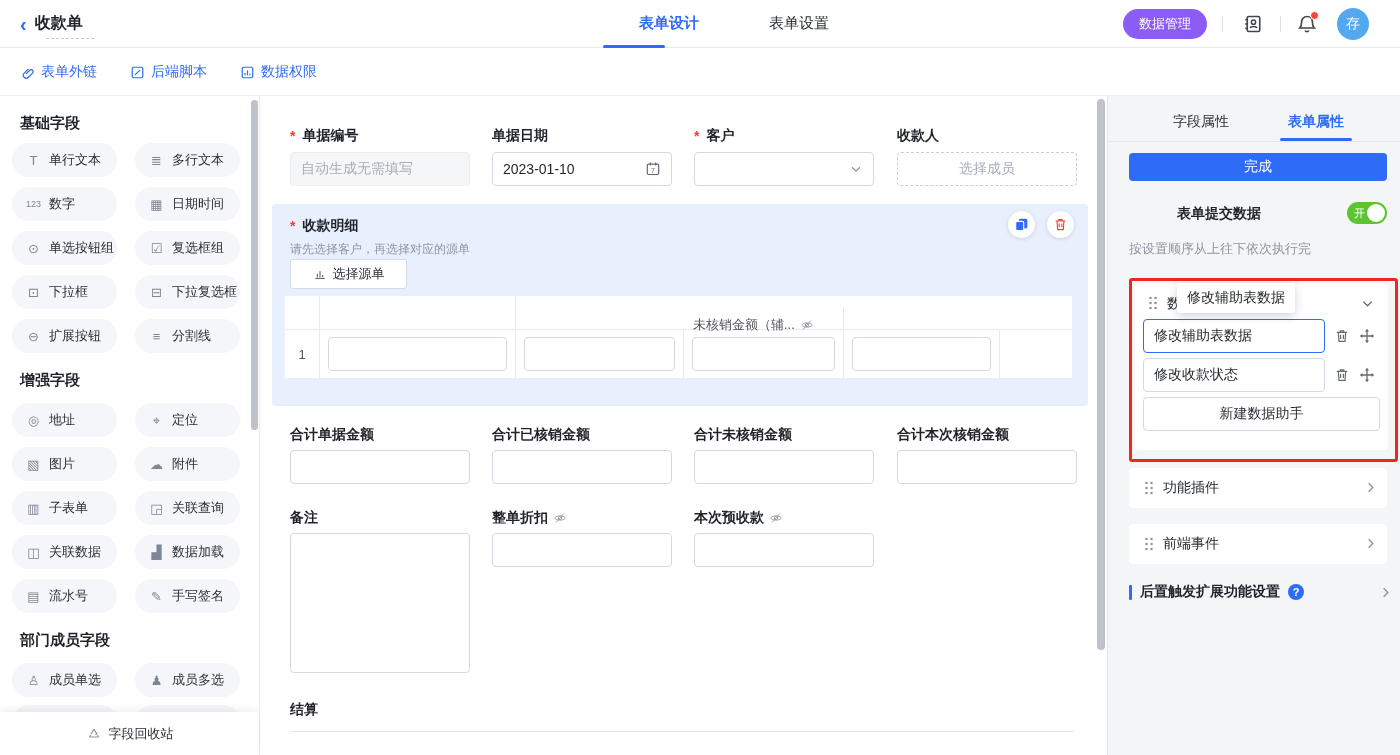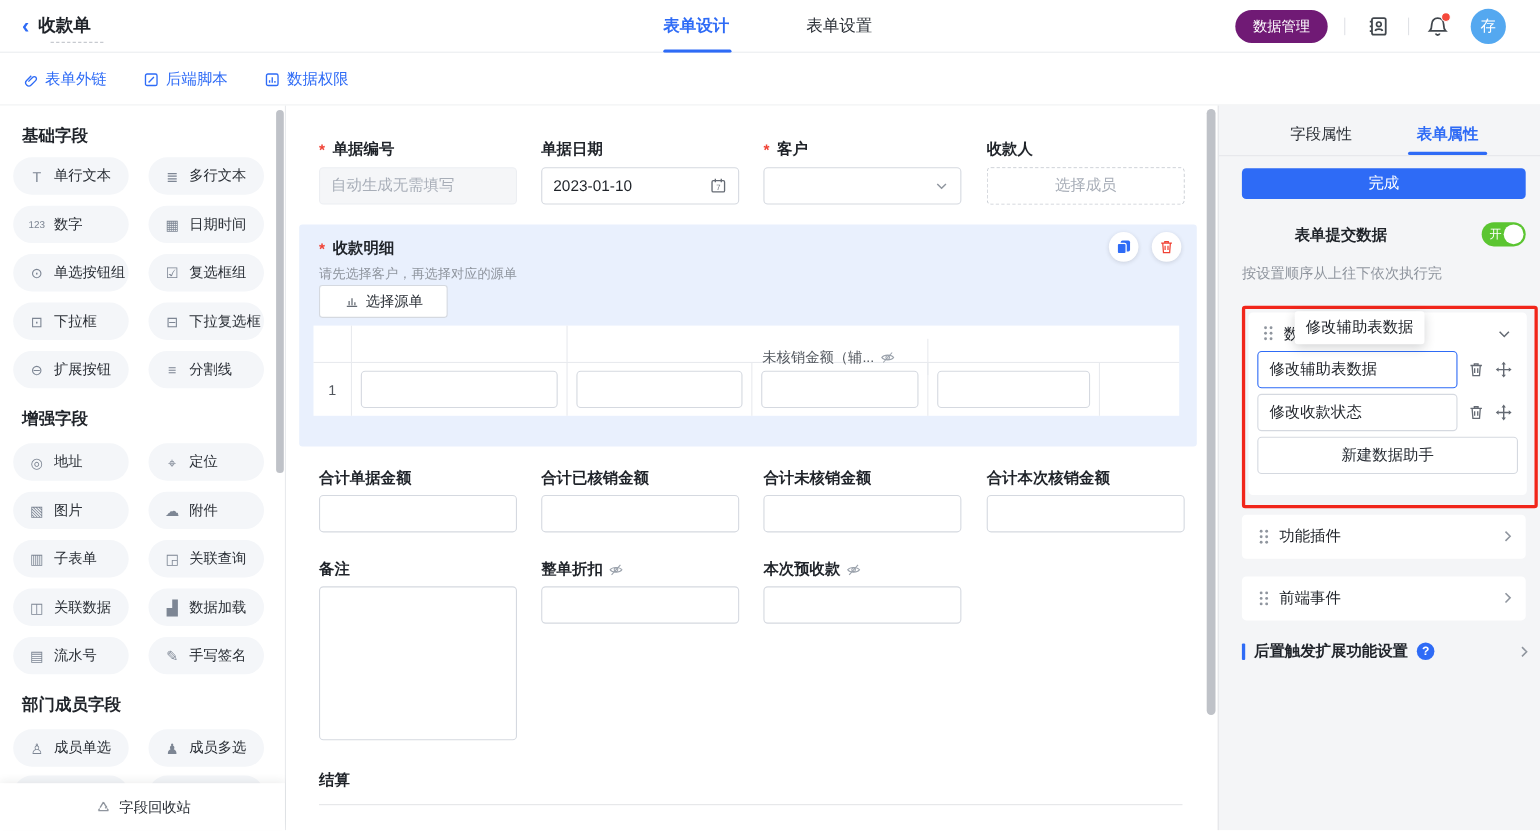--- a/index.html
+++ b/index.html
@@ -6,24 +6,24 @@
   .app{position:relative;width:1400px;height:755px;overflow:hidden;
        font-family:"Liberation Sans","DejaVu Sans",sans-serif;color:#1f2329;
        background:#fff;}
   .abs{position:absolute;}
   .flex{display:flex;align-items:center;}
   
   .topbar{left:0;top:0;width:1400px;height:48px;background:#fff;border-bottom:1px solid #e8eaed;box-sizing:border-box;}
   .backchev{color:#2e6bf6;font-size:20px;font-weight:700;line-height:1;}
   .apptitle{font-size:16px;font-weight:600;}
   .dashedline{border-bottom:1px dashed #c7cad0;}
-  .tab-top{font-size:15px;}
+  .tab-top{font-size:15px;margin-left:36px;}
   .tab-active{color:#2e6bf6;font-weight:600;}
   .tab-underline{background:#2e6bf6;height:3px;border-radius:2px;}
-  .greenpill{background:#701a75;color:#fff;font-size:13px;border-radius:15px;justify-content:center;}
+  .greenpill{background:#8b5cf6;color:#fff;font-size:13px;border-radius:15px;justify-content:center;}
   .vsep{width:1px;height:16px;background:#e0e2e6;}
   .avatar{background:#54a8f0;color:#fff;border-radius:50%;justify-content:center;font-size:14px;}
   .reddot{width:7px;height:7px;border-radius:50%;background:#f5483b;border:1px solid #fff;}
   
   .toolbar{left:0;top:48px;width:1400px;height:48px;background:#fff;border-bottom:1px solid #eceef0;box-sizing:border-box;}
   .toollink{color:#2e6bf6;font-size:14px;gap:6px;}
   .btn-outline{border:1px solid #2e6bf6;color:#2e6bf6;border-radius:16px;font-size:14px;justify-content:center;background:#fff;box-sizing:border-box;}
   .btn-solid{background:#2e6bf6;color:#fff;border-radius:16px;font-size:14px;justify-content:center;}
   .sharecircle{border:1px solid #a9c2fa;background:#fff;border-radius:50%;justify-content:center;color:#2e6bf6;box-sizing:border-box;}
   

